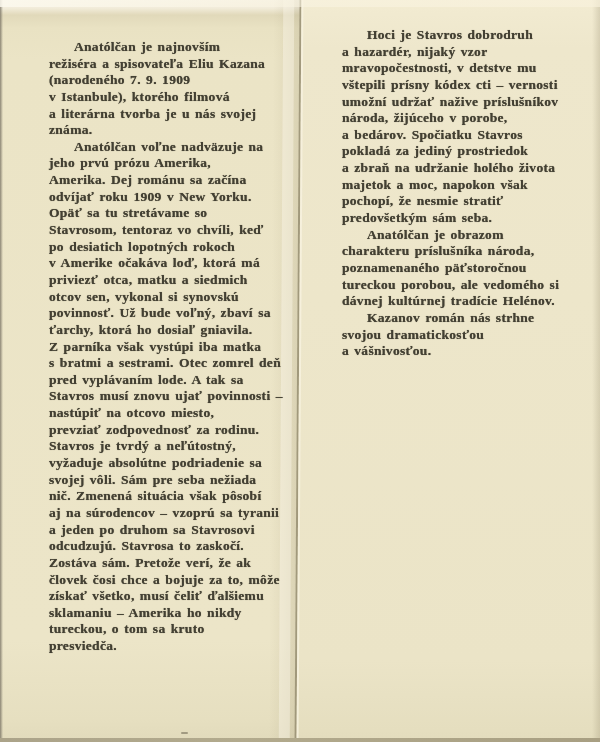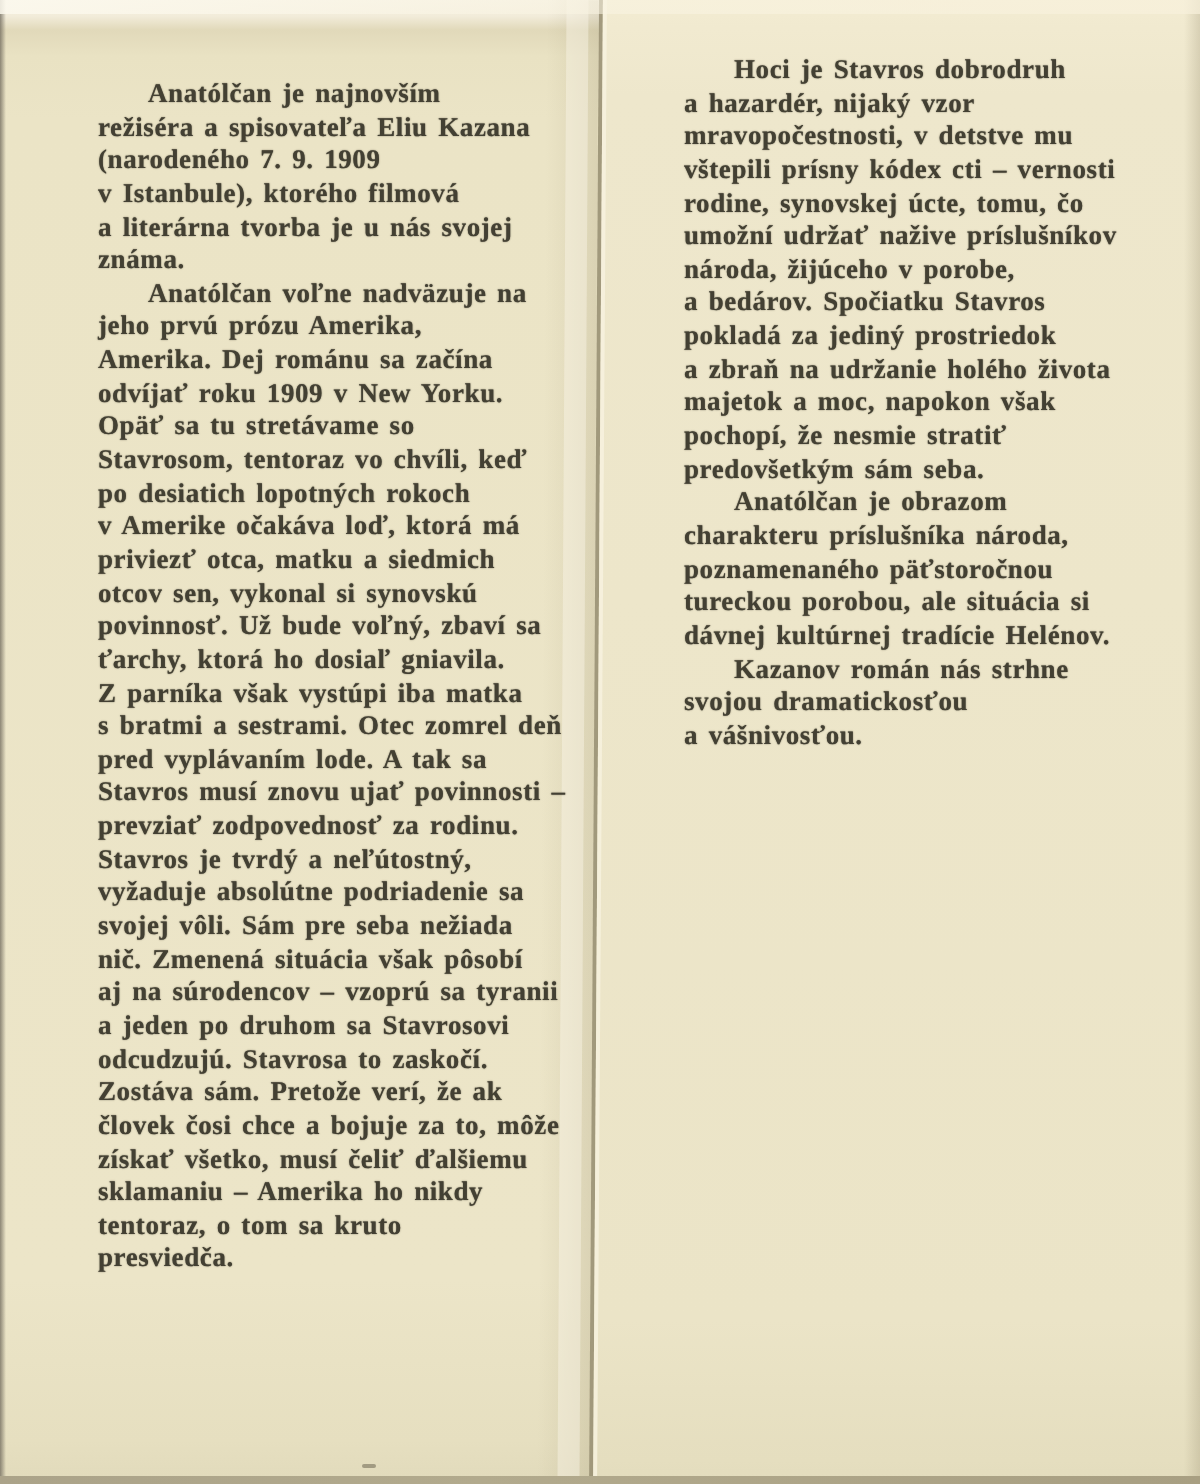--- a/index.html
+++ b/index.html
@@ -129,52 +129,52 @@
       <div class="line">po desiatich lopotných rokoch</div>
       <div class="line">v Amerike očakáva loď, ktorá má</div>
       <div class="line">priviezť otca, matku a siedmich</div>
       <div class="line">otcov sen, vykonal si synovskú</div>
       <div class="line">povinnosť. Už bude voľný, zbaví sa</div>
       <div class="line">ťarchy, ktorá ho dosiaľ gniavila.</div>
       <div class="line">Z parníka však vystúpi iba matka</div>
       <div class="line">s bratmi a sestrami. Otec zomrel deň</div>
       <div class="line">pred vyplávaním lode. A tak sa</div>
       <div class="line">Stavros musí znovu ujať povinnosti –</div>
+      <div class="line">nastúpiť na otcovo miesto,</div>
       <div class="line">prevziať zodpovednosť za rodinu.</div>
       <div class="line">Stavros je tvrdý a neľútostný,</div>
       <div class="line">vyžaduje absolútne podriadenie sa</div>
       <div class="line">svojej vôli. Sám pre seba nežiada</div>
       <div class="line">nič. Zmenená situácia však pôsobí</div>
       <div class="line">aj na súrodencov – vzoprú sa tyranii</div>
       <div class="line">a jeden po druhom sa Stavrosovi</div>
       <div class="line">odcudzujú. Stavrosa to zaskočí.</div>
       <div class="line">Zostáva sám. Pretože verí, že ak</div>
       <div class="line">človek čosi chce a bojuje za to, môže</div>
       <div class="line">získať všetko, musí čeliť ďalšiemu</div>
       <div class="line">sklamaniu – Amerika ho nikdy</div>
-      <div class="line">tentoraz, o tom sa kruto</div>
+      <div class="line">tureckou, o tom sa kruto</div>
       <div class="line">presviedča.</div>
     </div>
 
   <div class="text-column col-right">
       <div class="line indent">Hoci je Stavros dobrodruh</div>
       <div class="line">a hazardér, nijaký vzor</div>
       <div class="line">mravopočestnosti, v detstve mu</div>
       <div class="line">vštepili prísny kódex cti – vernosti</div>
-      <div class="line">rodine, synovskej úcte, tomu, čo</div>
       <div class="line">umožní udržať nažive príslušníkov</div>
       <div class="line">národa, žijúceho v porobe,</div>
       <div class="line">a bedárov. Spočiatku Stavros</div>
       <div class="line">pokladá za jediný prostriedok</div>
       <div class="line">a zbraň na udržanie holého života</div>
       <div class="line">majetok a moc, napokon však</div>
       <div class="line">pochopí, že nesmie stratiť</div>
       <div class="line">predovšetkým sám seba.</div>
       <div class="line indent">Anatólčan je obrazom</div>
       <div class="line">charakteru príslušníka národa,</div>
       <div class="line">poznamenaného päťstoročnou</div>
-      <div class="line">tureckou porobou, ale situácia si</div>
+      <div class="line">tureckou porobou, ale vedomého si</div>
       <div class="line">dávnej kultúrnej tradície Helénov.</div>
       <div class="line indent">Kazanov román nás strhne</div>
       <div class="line">svojou dramatickosťou</div>
       <div class="line">a vášnivosťou.</div>
     </div>
 </div>
 
 </body></html>

